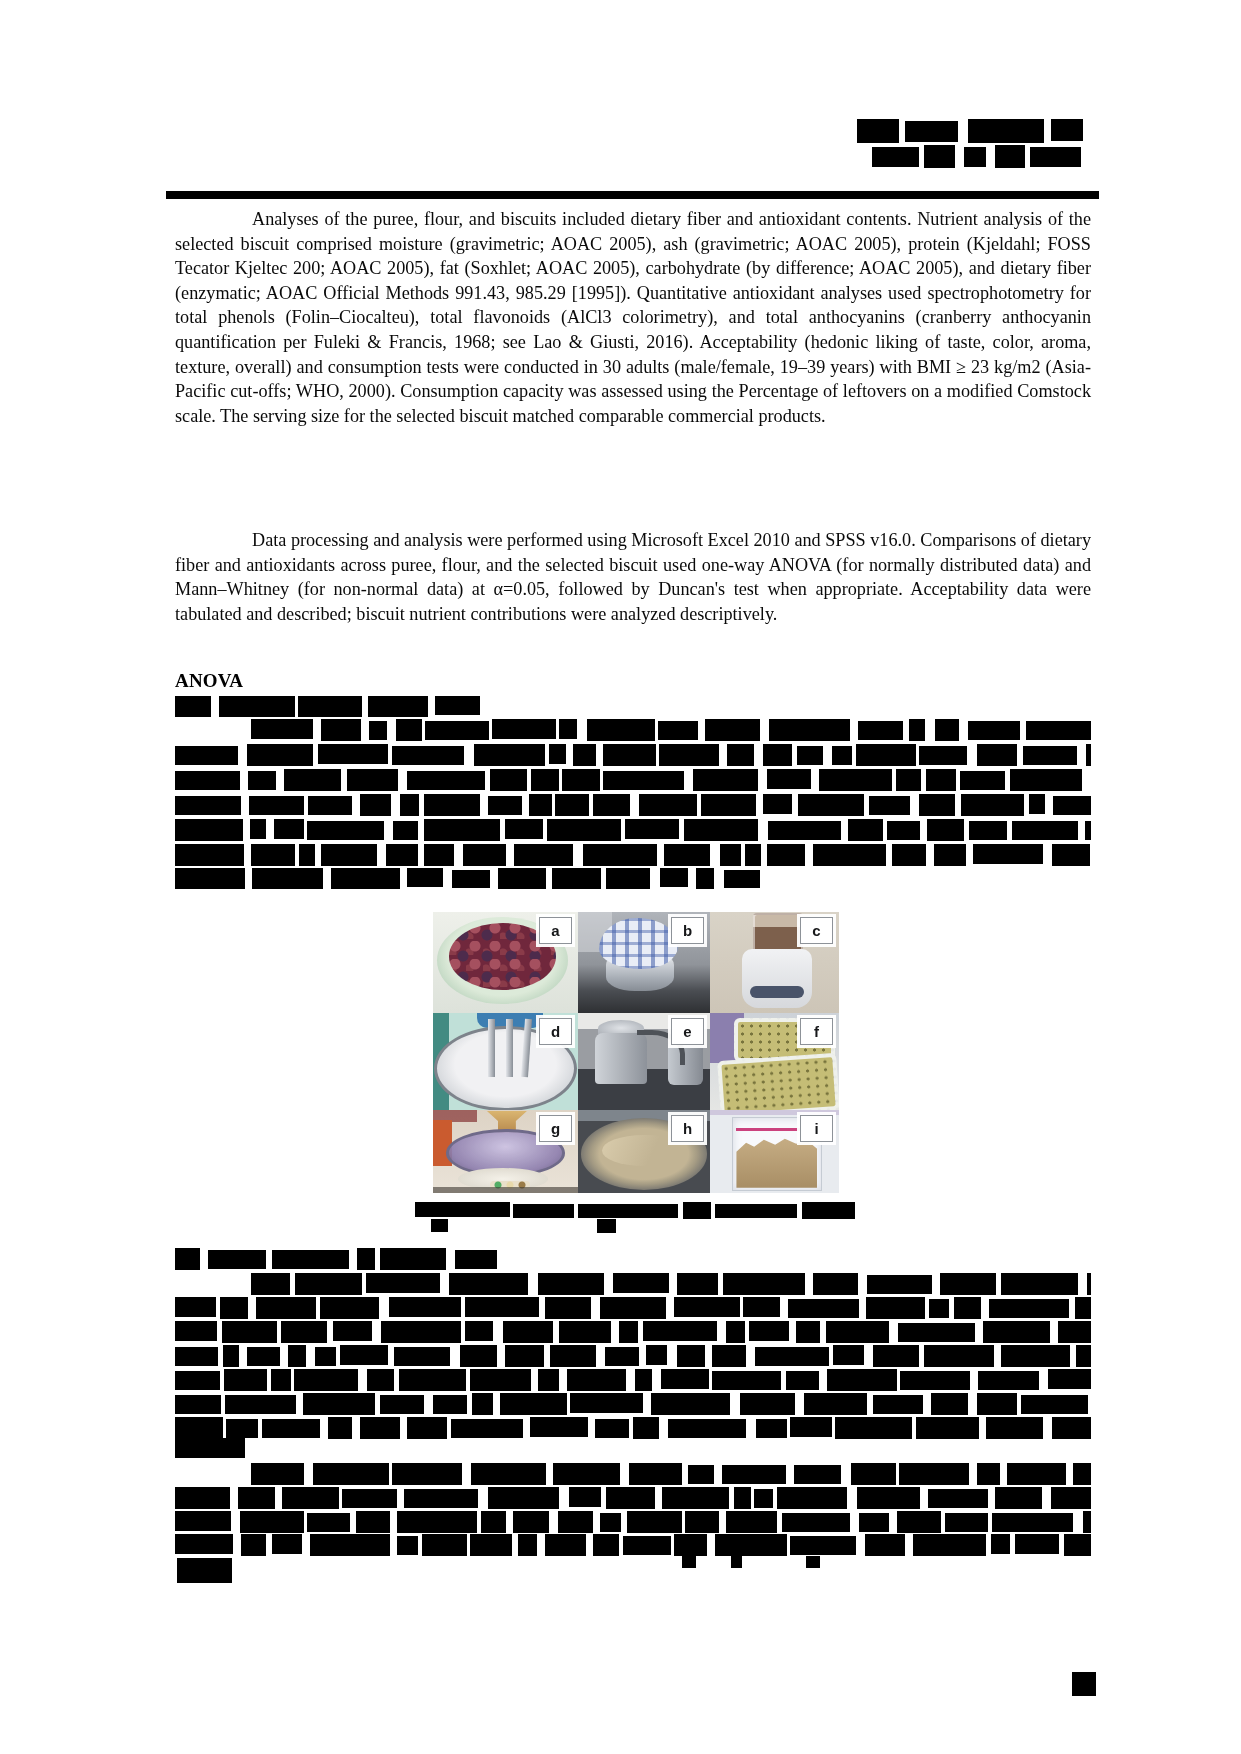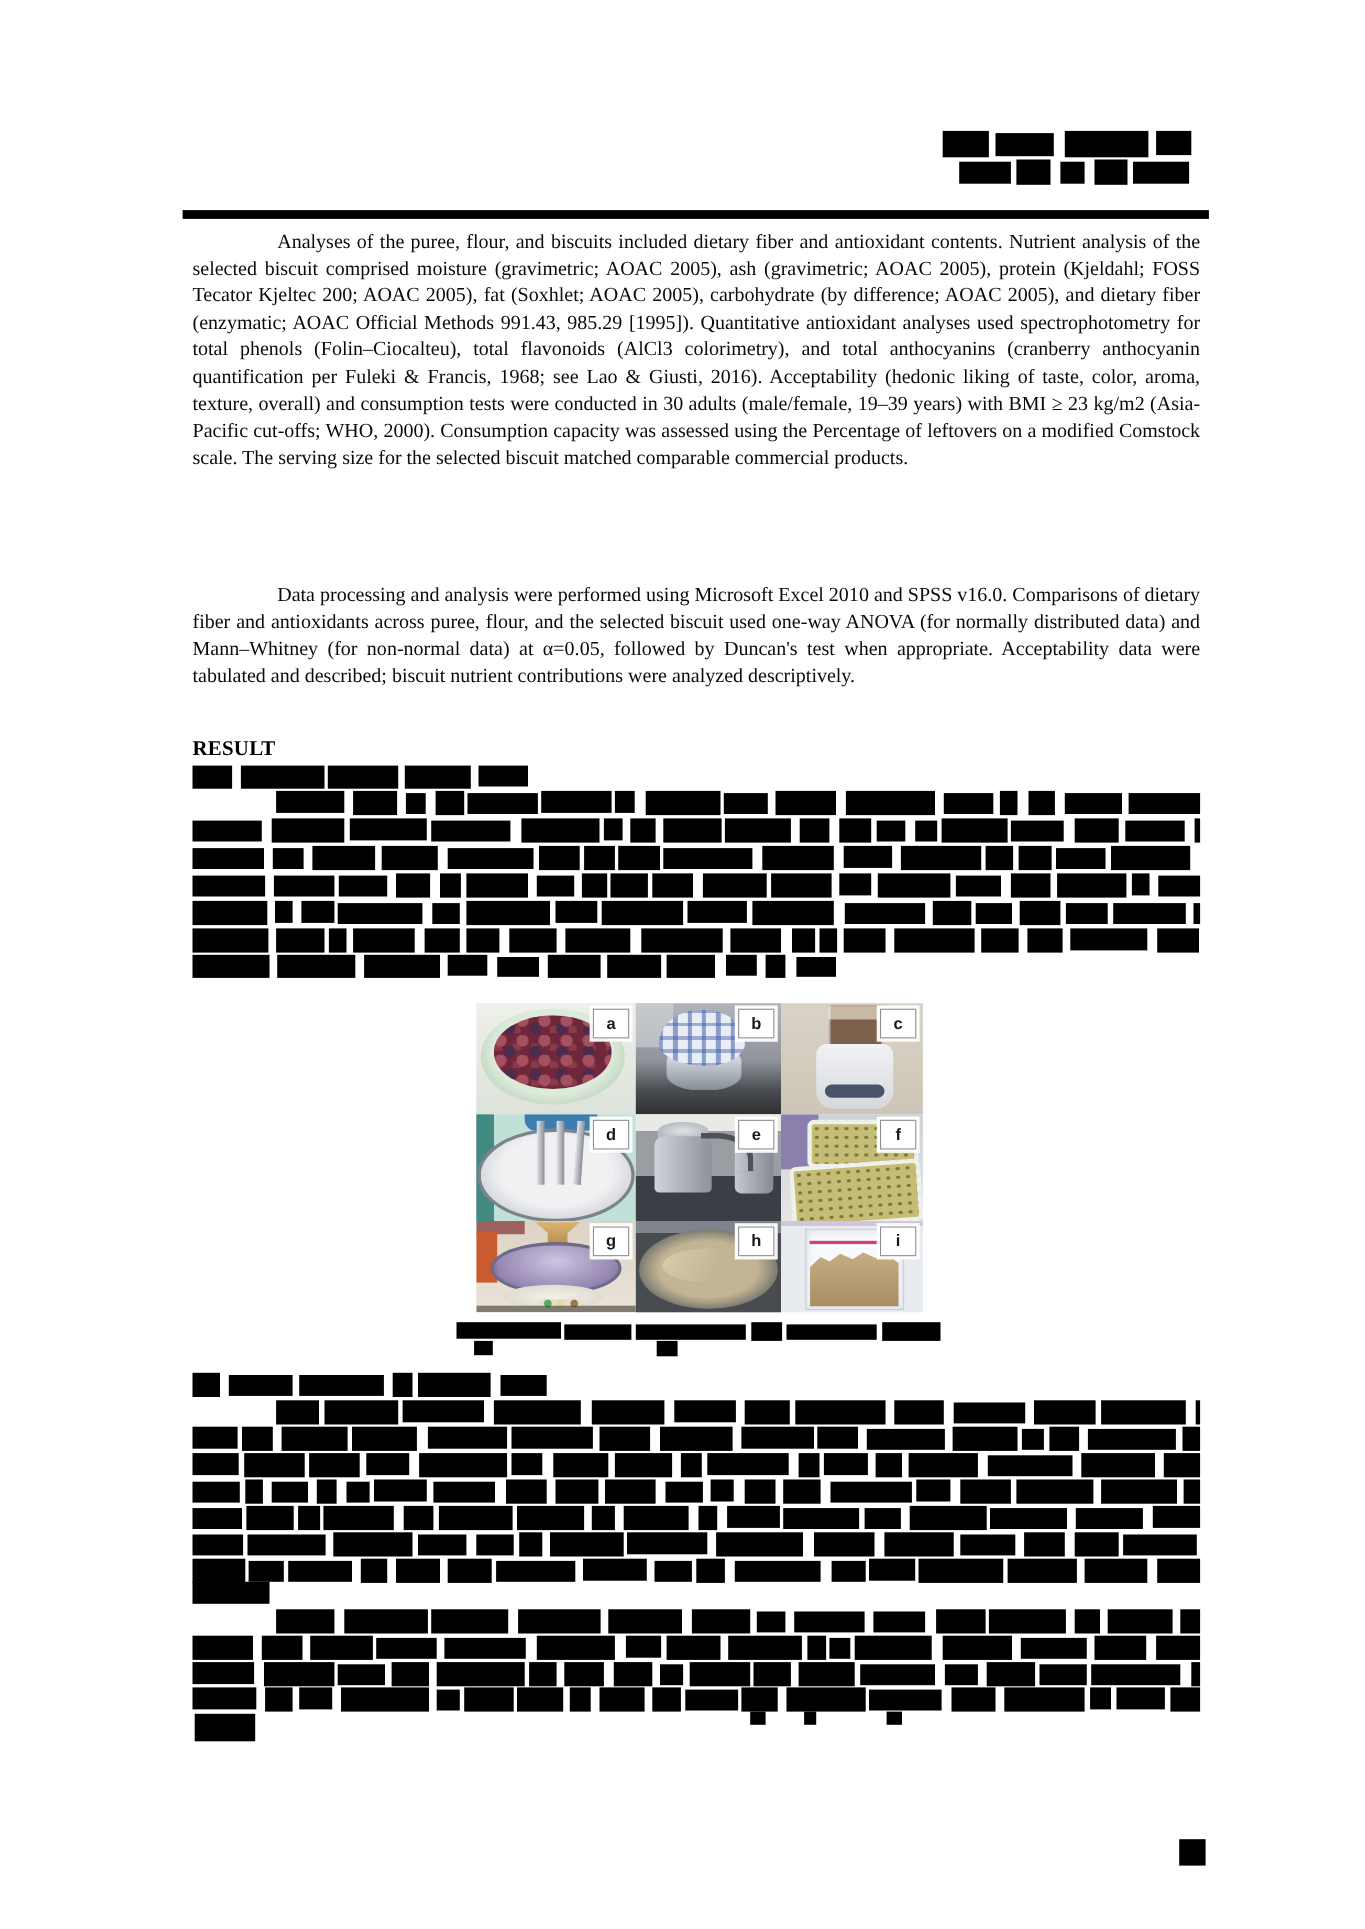--- a/index.html
+++ b/index.html
@@ -495,21 +495,21 @@
       <div class="red-line" style="left: 177px; top: 1558px; width: 55px; height: 25px; background: rgb(0, 0, 0);"></div>
       <div class="red-line" style="left: 1072px; top: 1672px; width: 24px; height: 24px; background: rgb(0, 0, 0);"></div>
     </div>
 
   <div class="rule"></div>
 
   <div class="para para1">Analyses of the puree, flour, and biscuits included dietary fiber and antioxidant contents. Nutrient analysis of the selected biscuit comprised moisture (gravimetric; AOAC 2005), ash (gravimetric; AOAC 2005), protein (Kjeldahl; FOSS Tecator Kjeltec 200; AOAC 2005), fat (Soxhlet; AOAC 2005), carbohydrate (by difference; AOAC 2005), and dietary fiber (enzymatic; AOAC Official Methods 991.43, 985.29 [1995]). Quantitative antioxidant analyses used spectrophotometry for total phenols (Folin–Ciocalteu), total flavonoids (AlCl3 colorimetry), and total anthocyanins (cranberry anthocyanin quantification per Fuleki &amp; Francis, 1968; see Lao &amp; Giusti, 2016). Acceptability (hedonic liking of taste, color, aroma, texture, overall) and consumption tests were conducted in 30 adults (male/female, 19–39 years) with BMI ≥ 23 kg/m2 (Asia-Pacific cut-offs; WHO, 2000). Consumption capacity was assessed using the Percentage of leftovers on a modified Comstock scale. The serving size for the selected biscuit matched comparable commercial products.</div>
 
   <div class="para para2">Data processing and analysis were performed using Microsoft Excel 2010 and SPSS v16.0. Comparisons of dietary fiber and antioxidants across puree, flour, and the selected biscuit used one-way ANOVA (for normally distributed data) and Mann–Whitney (for non-normal data) at α=0.05, followed by Duncan's test when appropriate. Acceptability data were tabulated and described; biscuit nutrient contributions were analyzed descriptively.</div>
 
-  <h2 class="result-heading">RESULT</h2>
+  <h2 class="result-heading">ANOVA</h2>
 
   <figure class="photo-figure">
 
     <div class="panel p-a">
       <div class="art a-plate"></div>
       <div class="art a-berries"></div>
       <span class="chip">a</span>
     </div>
 
     <div class="panel p-b">

